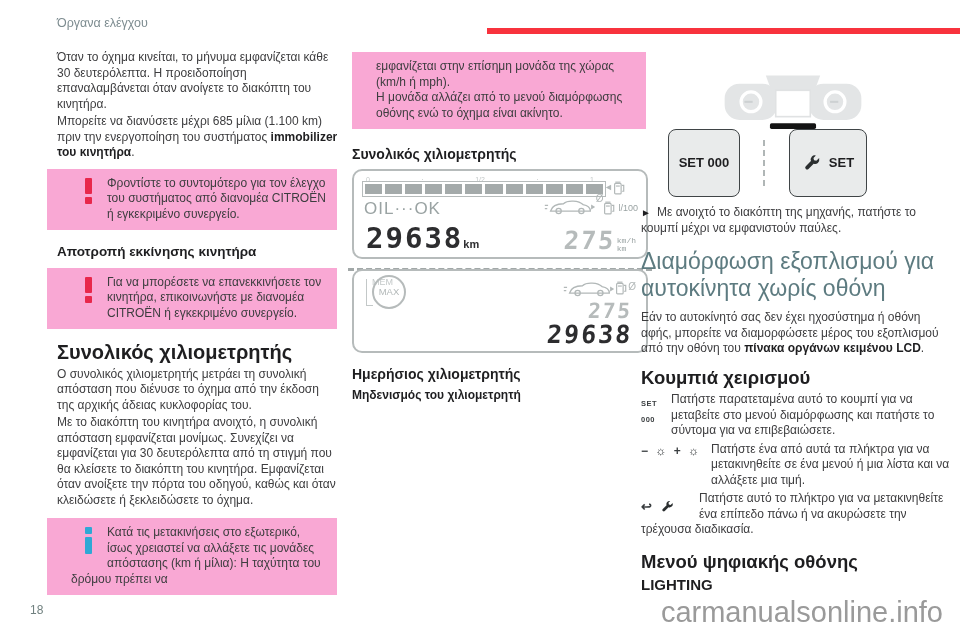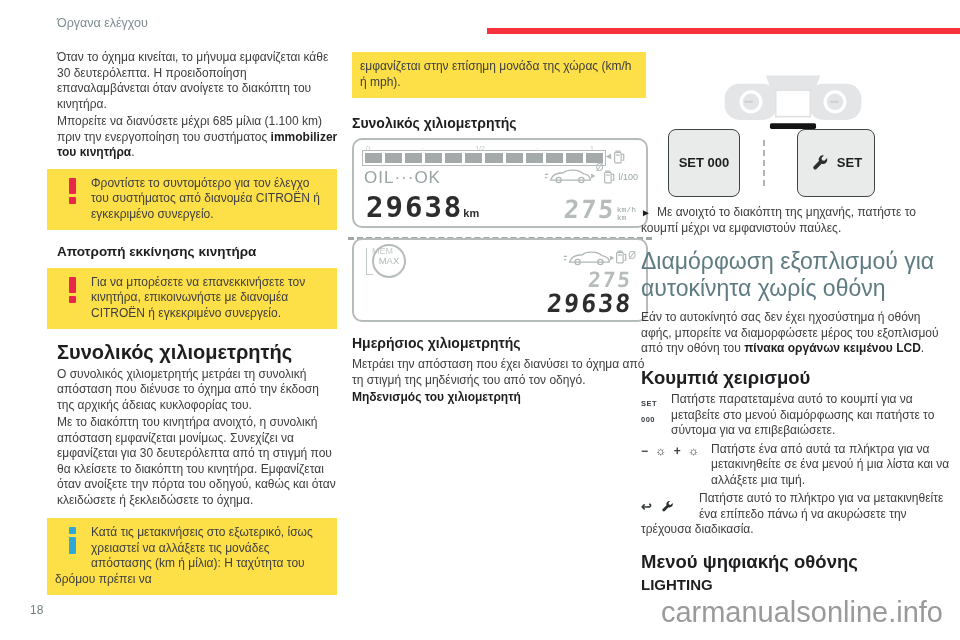--- a/index.html
+++ b/index.html
@@ -12,21 +12,21 @@
 
   .col { position:absolute; font-size:12px; line-height:15.5px; }
   #col1 { left:47px; top:50px; width:292px; }
   #col2 { left:352px; top:52px; width:296px; }
   #col3 { left:641px; top:60px; width:309px; }
 
   .p { margin:0 0 2px 10px; }
   #col2 .p, #col3 .p { margin-left:0; }
   .b { font-weight:bold; color:#1e1e20; }
 
-  .graybox { background:#fde047; padding:7px 10px 8px 8px; margin:8px 2px 12px 0; }
+  .graybox { background:#f9a8d4; padding:7px 10px 8px 24px; margin:8px 2px 12px 0; }
   .graybox::after { content:""; display:block; clear:both; }
   .warn-glyph, .info-glyph { float:left; width:20px; height:32px; margin:2px 8px 0 8px; position:relative; }
   .warn-glyph .stem { position:absolute; left:6px; top:0; width:7px; height:16px; background:#e8274b; border-radius:1px; }
   .warn-glyph .dot  { position:absolute; left:6px; top:19px; width:7px; height:7px; background:#e8274b; border-radius:1px; }
   .info-glyph .dot  { position:absolute; left:6px; top:0; width:7px; height:7px; background:#2fa8d5; border-radius:1px; }
   .info-glyph .stem { position:absolute; left:6px; top:10px; width:7px; height:17px; background:#2fa8d5; border-radius:1px; }
 
   .h-small { font-weight:bold; color:#1e1e20; font-size:13.5px; margin:14px 0 6px 10px; }
   #col2 .h-small { margin-left:0; font-size:14px; }
   .h-big { font-weight:bold; color:#1e1e20; font-size:20px; margin:16px 0 6px 10px; }
@@ -60,21 +60,21 @@
   .lcd2-cluster .oslash { font-size:10px; }
   .trip-spd { position:absolute; right:14px; top:30px; font-size:21px; color:#b6bbbb; line-height:20px; }
   .trip-odo { position:absolute; right:14px; bottom:4px; font-size:25px; color:#2d2d2f; line-height:24px; }
 
   
   .illus { position:absolute; left:0; top:0; width:309px; height:145px; }
   .cluster-svg { position:absolute; left:82px; top:10px; }
   .btn { position:absolute; top:69px; height:66px; background:#e9ebeb; border:1.6px solid #3f4446; border-radius:8px;
          display:flex; align-items:center; justify-content:center; font-weight:bold; font-size:13px; color:#1e1e20; gap:8px; }
   #btn-set000 { left:27px; width:70px; }
-  #btn-set { left:156px; width:76px; }
+  #btn-set { left:148px; width:76px; }
   .vdash { position:absolute; left:122px; top:80px; height:46px; border-left:2px dashed #b0b6b6; }
 
   .col3-flow { position:absolute; top:145px; left:0; width:309px; }
   .step { margin:0 0 2px 0; }
   .step-marker { float:left; width:16px; height:14px; font-size:10px; color:#1e1e20; }
   .h-teal { font-size:23px; line-height:27px; font-weight:400; color:#5d7b80; margin:12px 0 8px 0; }
   .h-mid { font-size:18.5px; font-weight:bold; color:#1e1e20; margin:13px 0 7px 0; }
   .ctrl { margin:0 0 3px 0; }
   .ctrl::after { content:""; display:block; clear:both; }
   .ctrl-icon { float:left; height:30px; color:#3a3e40; }
@@ -126,20 +126,21 @@
           <span class="dot"></span>
           <span class="stem"></span>
         </span>
       <span>Κατά τις μετακινήσεις στο εξωτερικό, ίσως χρειαστεί να αλλάξετε τις μονάδες απόστασης (km ή μίλια): Η ταχύτητα του δρόμου πρέπει να</span>
     </div>
   </div>
 
   <div class="col" id="col2">
     <div class="graybox" style="margin-top:0;">
       <div>εμφανίζεται στην επίσημη μονάδα της χώρας (km/h ή mph).</div>
+      <div>Η μονάδα αλλάζει από το μενού διαμόρφωσης οθόνης ενώ το όχημα είναι ακίνητο.</div>
     </div>
 
     <div class="h-small" style="margin-top:18px;">Συνολικός χιλιομετρητής</div>
 
     <div class="lcd" id="lcd1">
       <div class="lcd-scale">
         <span>0</span>
         <span>·</span>
         <span>1/2</span>
         <span>·</span>
@@ -230,21 +231,20 @@
               <path d="M3.5 4 h8"></path>
           </g>
         </svg>
         <span class="oslash">Ø</span>
       </div>
       <div class="seg7 trip-spd">275</div>
       <div class="seg7 trip-odo">29638</div>
     </div>
 
     <div class="h-small">Ημερήσιος χιλιομετρητής</div>
-    <p class="p">Μετράει την απόσταση που έχει διανύσει το όχημα από τη στιγμή της μηδένισής του από τον οδηγό.</p>
     <p class="p b">Μηδενισμός του χιλιομετρητή</p>
   </div>
 
   <div class="col" id="col3">
     <div class="illus">
       <svg class="cluster-svg" width="140" height="62" viewBox="0 0 170 74">
         <rect x="2" y="16" width="64" height="44" rx="18" fill="#e3e5e6"></rect>
         <rect x="104" y="16" width="64" height="44" rx="18" fill="#e3e5e6"></rect>
         <polygon points="52,6 118,6 110,28 60,28" fill="#e3e5e6"></polygon>
         <rect x="64" y="24" width="42" height="32" fill="#ffffff" stroke="#e0e2e3" stroke-width="2"></rect>

